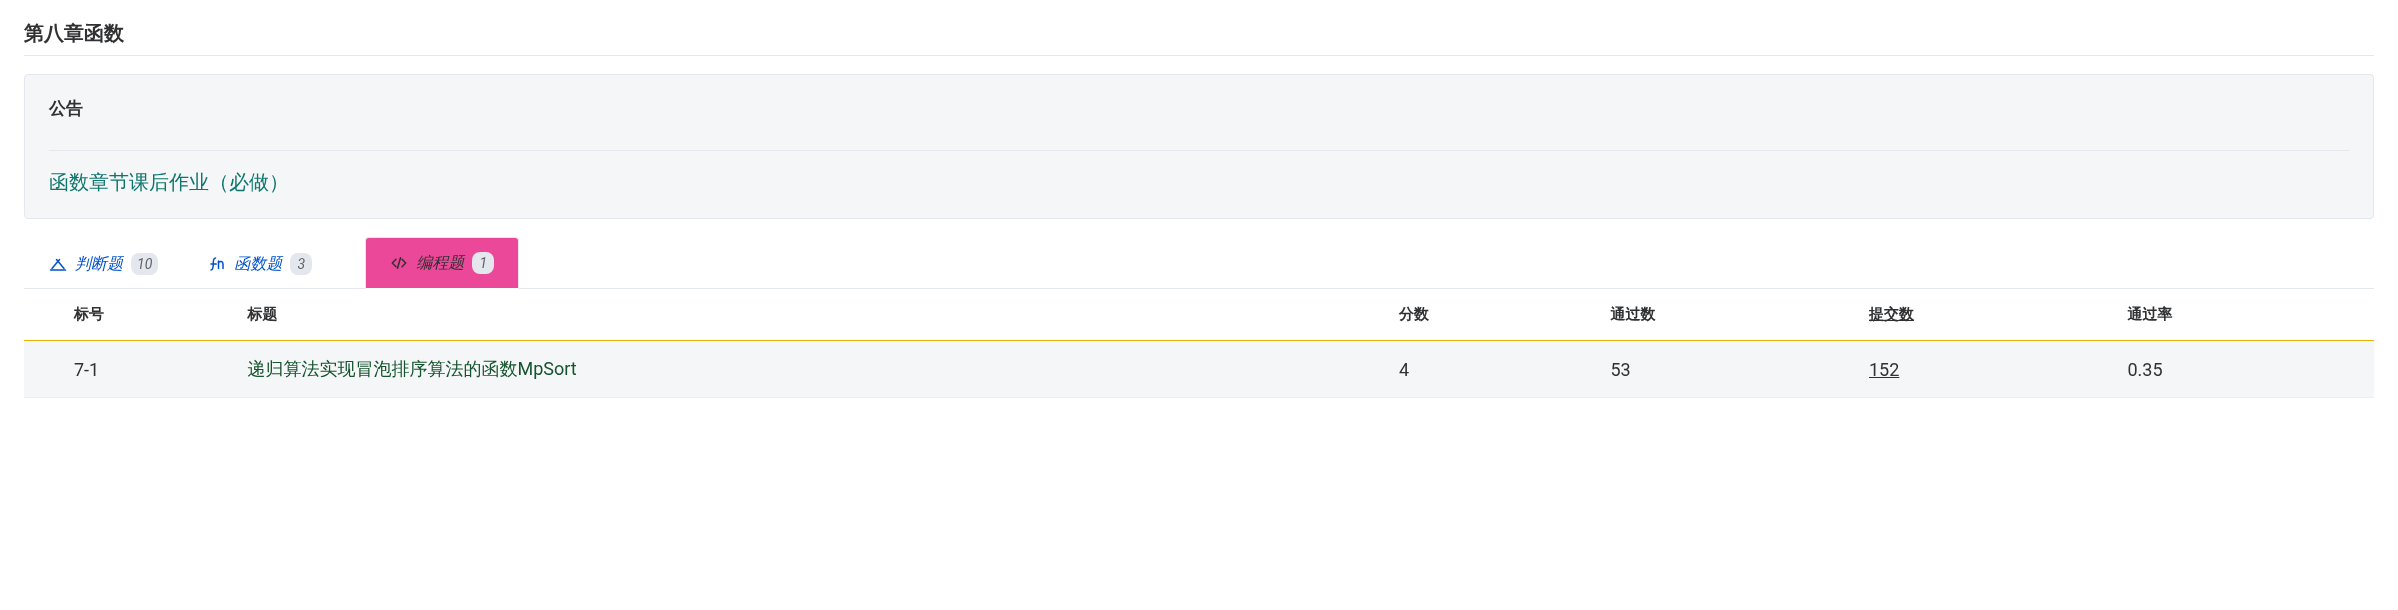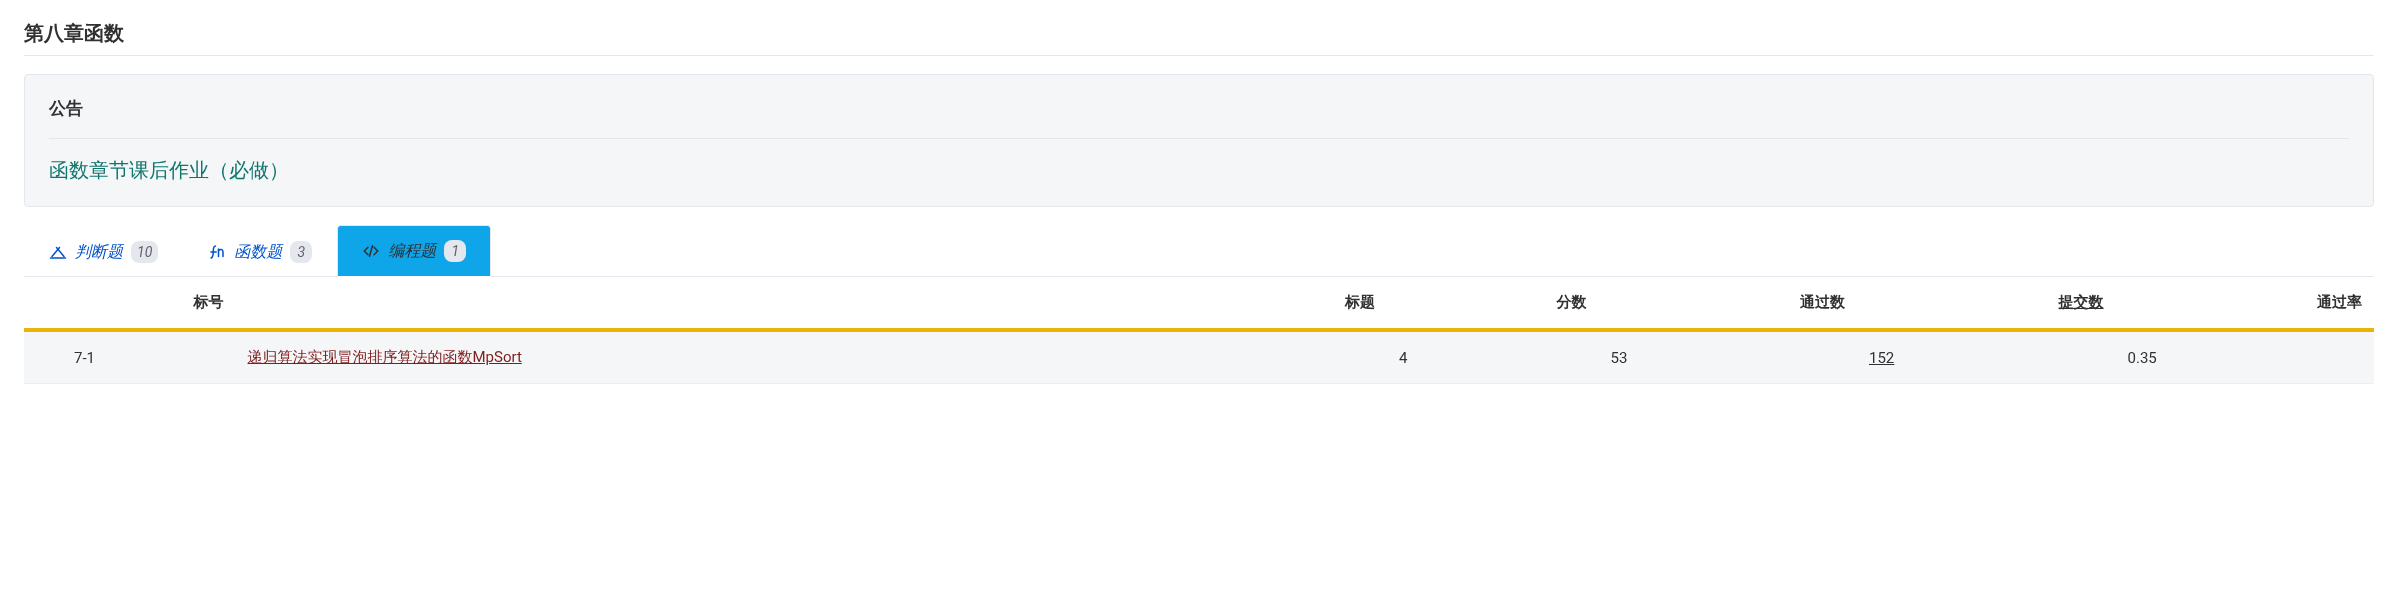--- a/index.html
+++ b/index.html
@@ -32,21 +32,21 @@
       background: #f5f6f7;
       border: 1px solid #e4e7ed;
       border-radius: 4px;
       padding: 22px 24px;
       margin-top: 18px;
     }
     .notice-header {
       font-size: 17px;
       font-weight: 600;
       color: #303133;
-      padding-bottom: 18px;
+      padding-bottom: 30px;
       border-bottom: 1px solid #e4e7ed;
     }
     .notice-body {
       padding-top: 18px;
       font-size: 20px;
       color: #0f766e;
     }
     .tabs {
       display: flex;
       align-items: flex-end;
@@ -62,24 +62,25 @@
       font-size: 16px;
       gap: 8px;
       border: 1px solid transparent;
       border-bottom: none;
       position: relative;
       margin-bottom: -1px;
       font-style: italic;
     }
     .tab.active {
       color: #303133;
-      background: #0ea5e9;
+      background: #ec4899;
       border: 1px solid #e4e7ed;
       border-bottom: 1px solid #fff;
       border-radius: 4px 4px 0 0;
+      margin-left: 28px;
     }
     .tab-icon {
       display: inline-flex;
       width: 18px;
       height: 18px;
       align-items: center;
       justify-content: center;
     }
     .tab-icon svg {
       width: 18px;
@@ -102,44 +103,43 @@
       font-weight: 400;
     }
     .table-wrap {
       width: 100%;
     }
     table {
       width: 100%;
       border-collapse: collapse;
     }
     thead th {
-      text-align: right;
+      text-align: left;
       font-weight: 600;
       color: #303133;
       font-size: 15px;
       padding: 16px 12px;
       background: #fff;
-      border-bottom: 4px solid #eab308;
+      border-bottom: 1px solid #eab308;
     }
     tbody td {
       padding: 16px 12px;
-      font-size: 15px;
+      font-size: 18px;
       color: #303133;
       background: #f5f6f7;
       border-bottom: 1px solid #ebeef5;
     }
     .col-id { width: 9%; padding-left: 50px; }
     .col-title { width: 49%; }
     .col-score { width: 9%; }
     .col-pass { width: 11%; }
     .col-submit { width: 11%; text-decoration: underline; }
     .col-rate { width: 11%; }
     .problem-link {
-      color: #7f1d1d;
-      text-decoration: underline;
+      color: #14532d;
       cursor: pointer;
     }
     th.col-id, td.col-id { padding-left: 50px; }
   </style>
 </head>
 <body>
 
 <div class="page">
   <h1 class="page-title">第八章函数</h1>
   <hr class="divider">

